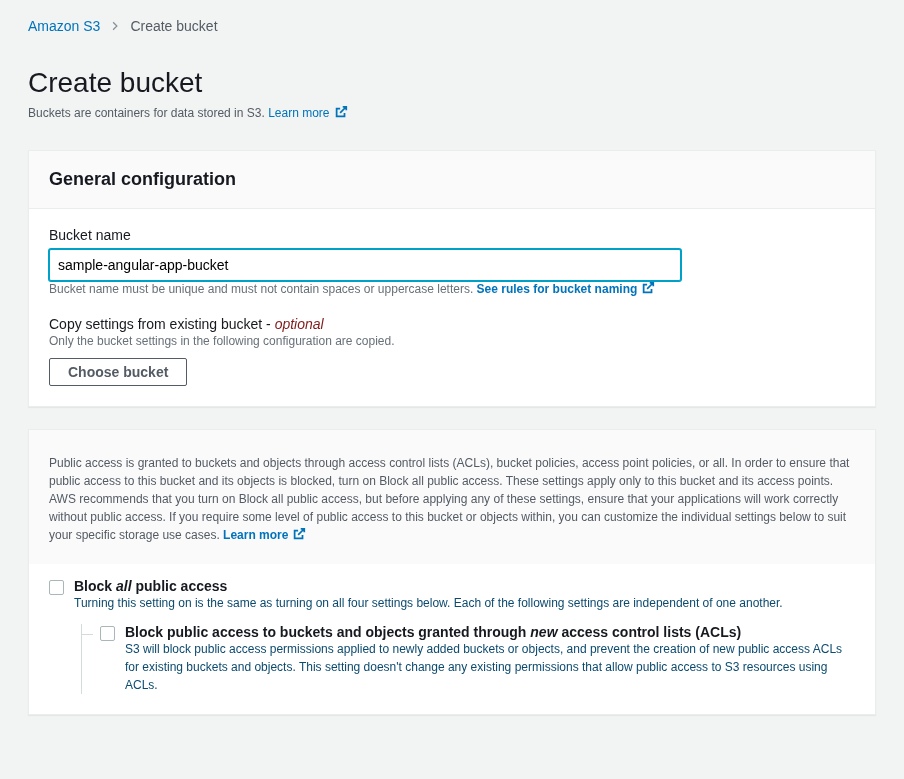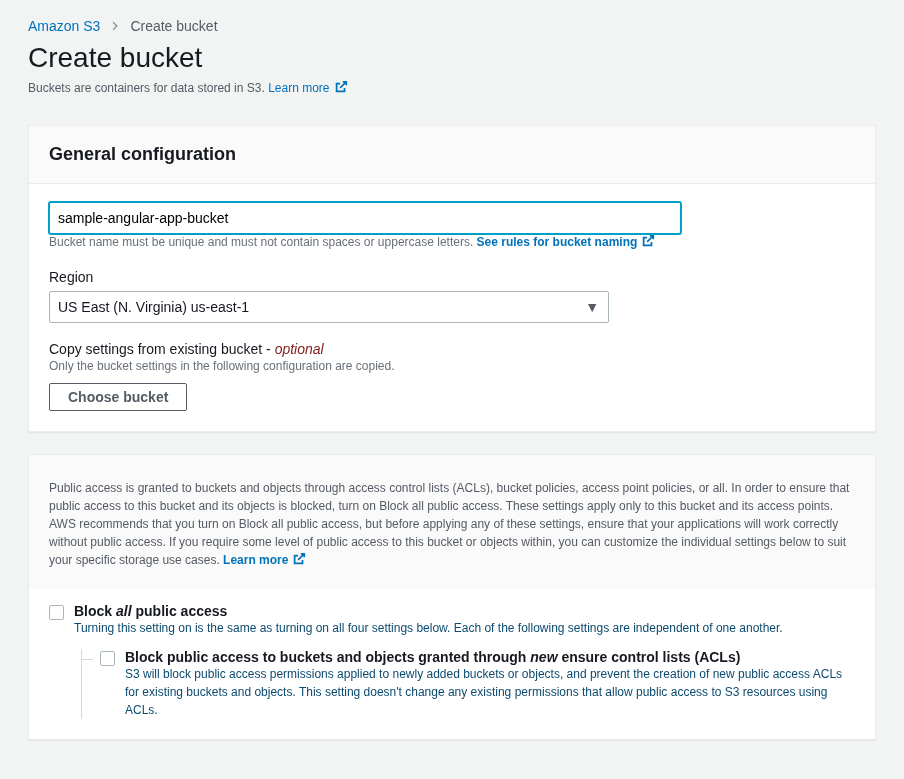--- a/index.html
+++ b/index.html
@@ -6,21 +6,21 @@
   body {
     font-family: "Amazon Ember", "Helvetica Neue", Arial, sans-serif;
     background: #f2f3f3;
     color: #16191f;
     font-size: 14px;
     padding: 18px 28px;
     width: 904px;
   }
   a, .link { color: #0073bb; text-decoration: none; cursor: pointer; }
 
-  .breadcrumb { display: flex; align-items: center; gap: 10px; font-size: 14px; margin-bottom: 8px; }
+  .breadcrumb { display: flex; align-items: center; gap: 10px; font-size: 14px; margin-bottom: 33px; }
   .breadcrumb .crumb-current { color: #545b64; }
   .breadcrumb-sep { color: #879196; }
 
   h1.page-title { font-size: 28px; font-weight: 400; margin-bottom: 6px; color: #16191f; }
   .page-subtitle { color: #545b64; font-size: 12px; margin-bottom: 28px; }
 
   .ext-icon { display: inline-block; vertical-align: -2px; margin-left: 4px; }
   .ext-icon svg { width: 14px; height: 14px; stroke: #0073bb; }
 
   .panel {
@@ -122,37 +122,29 @@
         </svg></span></a>
 </p>
 
 <section class="panel">
   <div class="panel-header">
     <h2>General configuration</h2>
   </div>
   <div class="panel-body">
 
     <div class="field">
+      <label class="field-label">Bucket name</label>
       <input type="text" class="text-input focused" value="sample-angular-app-bucket" style="">
       <div class="field-hint">
         <span>Bucket name must be unique and must not contain spaces or uppercase letters. </span><a class="bold-link"><span>See rules for bucket naming</span><span class="ext-icon"><svg viewBox="0 0 16 16" fill="none" stroke="currentColor" stroke-width="2">
                 <path d="M10 2h4v4M14 2L7 9M12 9v4H3V4h4"></path>
               </svg></span></a>
       </div>
     </div>
 
-    <div class="field">
-      <label class="field-label">Region</label>
-      <div class="select-wrap">
-        <div class="select-display">
-          <span>US East (N. Virginia) us-east-1</span>
-        </div>
-        <span class="select-caret">▼</span>
-      </div>
-    </div>
 
     <div class="field">
       <div class="field-sublabel">
         <span>Copy settings from existing bucket - </span><span class="optional">optional</span>
       </div>
       <div class="field-hint" style="margin-top:2px; margin-bottom:10px;">Only the bucket settings in the following configuration are copied.</div>
       <button class="btn">Choose bucket</button>
     </div>
 
   </div>
@@ -174,21 +166,21 @@
         <div class="chk-label">
           <span class="bold"><span>Block </span><span class="italic">all</span><span> public access</span></span>
         </div>
         <div class="chk-desc">Turning this setting on is the same as turning on all four settings below. Each of the following settings are independent of one another.</div>
 
         <div class="tree-children">
           <div class="checkbox-row">
             <div class="checkbox"></div>
             <div style="flex:1;">
               <div class="chk-label">
-                <span class="bold"><span>Block public access to buckets and objects granted through </span><span class="italic">new</span><span> ensure control lists (ACLs)</span></span>
+                <span class="bold"><span>Block public access to buckets and objects granted through </span><span class="italic">new</span><span> access control lists (ACLs)</span></span>
               </div>
               <div class="chk-desc">S3 will block public access permissions applied to newly added buckets or objects, and prevent the creation of new public access ACLs for existing buckets and objects. This setting doesn't change any existing permissions that allow public access to S3 resources using ACLs.</div>
             </div>
           </div>
         </div>
 
       </div>
     </div>
 
   </div>

